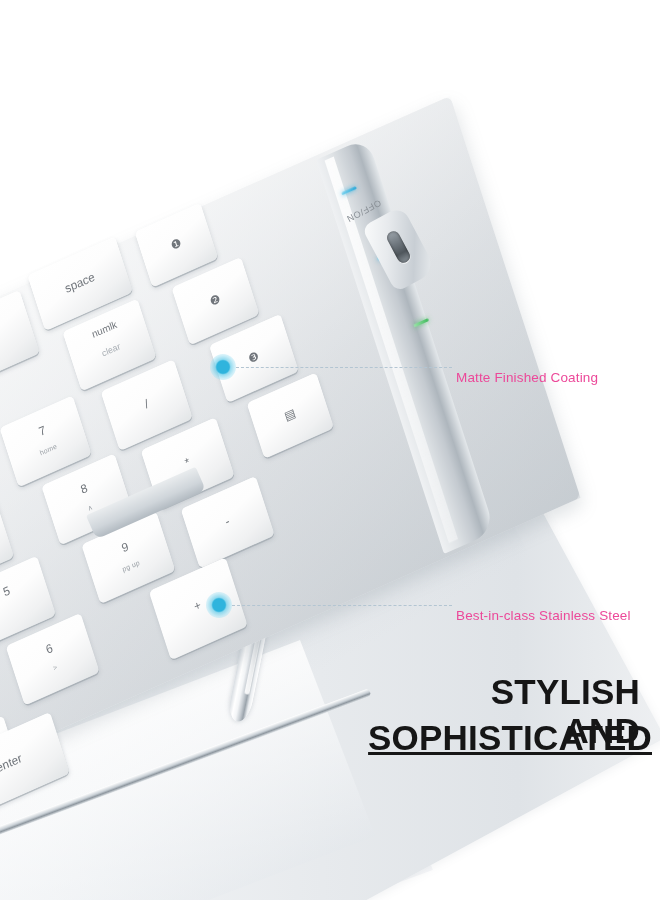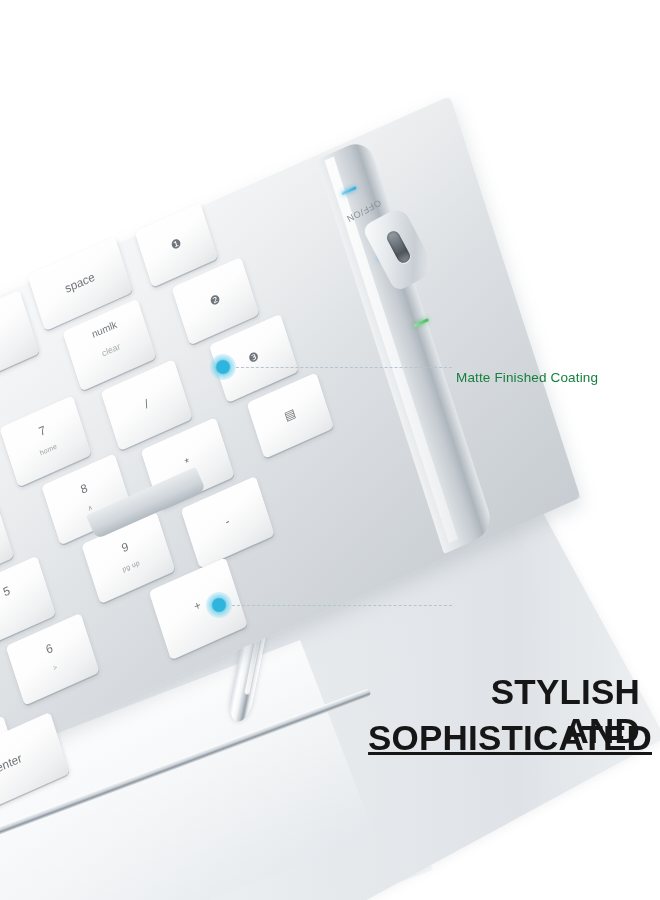--- a/index.html
+++ b/index.html
@@ -200,21 +200,21 @@
        rgba(190,234,247,.22) 82%,
        rgba(190,234,247,0) 100%);
   }
   .leader{
     position:absolute;height:0;
     border-top:1px dashed #b3c5d2;
   }
   .callout-label{
     position:absolute;
     font-size:13.5px;
-    color:#15803d;
+    color:#ec4899;
     letter-spacing:.15px;
     white-space:nowrap;
   }
 
   
   #headline{
     position:absolute;
     right:4px;
     text-align:right;
     font-weight:bold;
@@ -334,20 +334,21 @@
     <div id="usb-port"></div>
 
     <div id="kb-lip"></div>
 
     <div class="hotspot" style="left:210px;top:354px;"></div>
     <div class="leader" style="left:236px;top:367px;width:216px;"></div>
     <div class="callout-label" style="left:456px;top:370px;">Matte Finished Coating</div>
 
     <div class="hotspot" style="left:206px;top:592px;"></div>
     <div class="leader" style="left:232px;top:605px;width:220px;"></div>
+    <div class="callout-label" style="left:456px;top:608px;">Best-in-class Stainless Steel</div>
   </div>
 
   <div id="headline">
     <span class="hl-line" id="hl-1" style="position:absolute;right:16px;">STYLISH AND</span>
     <span class="hl-line" id="hl-2" style="position:absolute;right:4px;text-decoration:underline;">SOPHISTICATED</span>
   </div>
 
 </div>
 
 </body></html>

